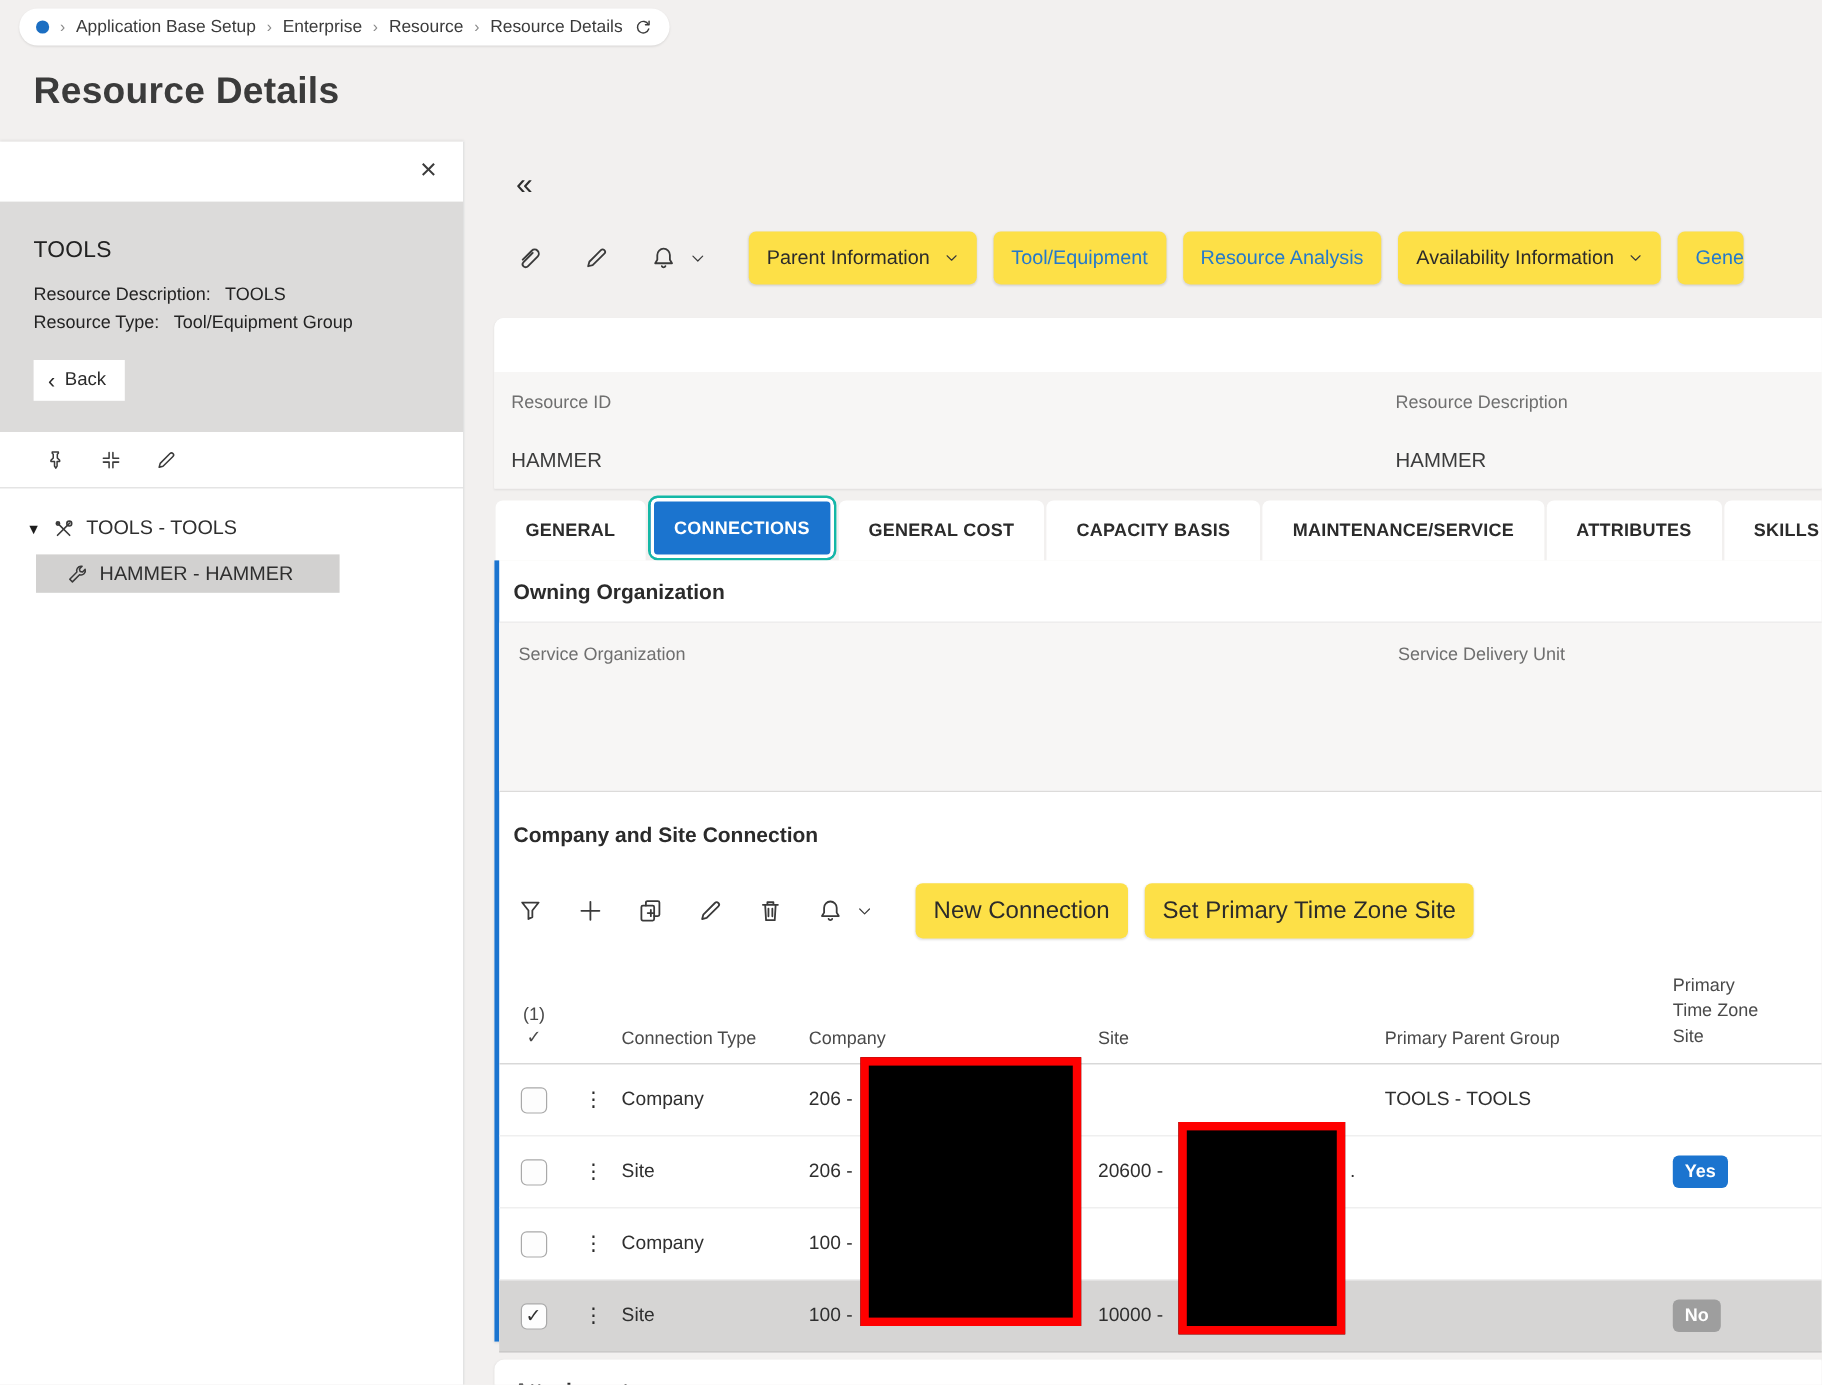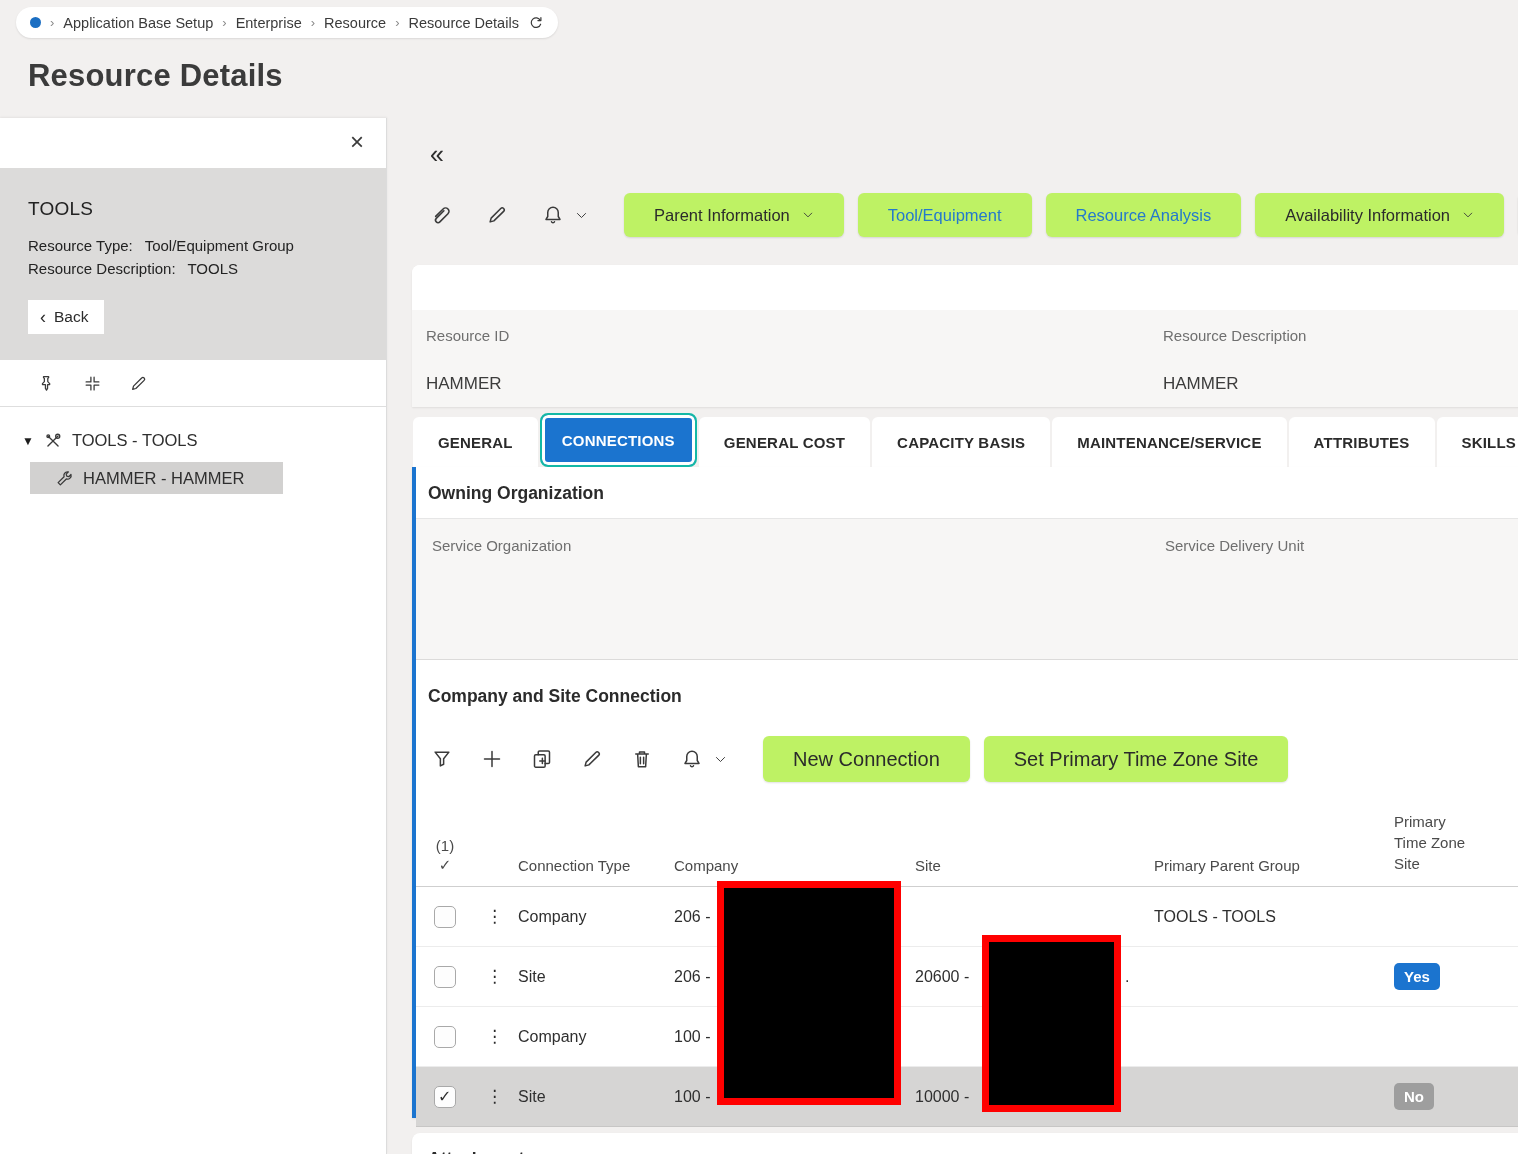--- a/index.html
+++ b/index.html
@@ -73,23 +73,23 @@
   }
   .cmdbar {
     position:absolute; left:430px; top:193px; height:44px;
     display:flex; align-items:center;
   }
   .cmd-icons { display:flex; align-items:center; gap:36px; margin-right:36px; }
   .cmd-icons .icn, .tbl-icons .icn { cursor:pointer; }
   .bell-group { display:flex; align-items:center; gap:12px; }
   .btn {
     height:44px; display:flex; align-items:center; gap:10px;
-    background:#bef264; border:none; border-radius:6px;
+    background:#fde047; border:none; border-radius:6px;
     box-shadow:0 1px 2px rgba(0,0,0,.12);
-    padding:0 30px; margin-right:14px;
+    padding:0 15px; margin-right:14px;
     font-size:16.5px; color:#2b2b2b; cursor:pointer; white-space:nowrap;
     font-family:inherit;
   }
   .btn.link { color:#2479cc;justify-content:flex-end; }
   .btn .dd { margin-left:2px; }
 
   
   .main-card {
     position:absolute; left:412px; top:265px; width:1130px;
     background:#fff; border-radius:8px 8px 0 0;
@@ -202,26 +202,26 @@
 
 <div class="page-title">Resource Details</div>
 
 <div class="sidebar">
   <div class="sb-close-row">
     <div class="sb-close">×</div>
   </div>
   <div class="sb-panel">
     <div class="sb-panel-title">TOOLS</div>
     <div class="sb-field">
+      <span class="lbl">Resource Description:</span>
+      <span>TOOLS</span>
+    </div>
+    <div class="sb-field">
       <span class="lbl">Resource Type:</span>
       <span>Tool/Equipment Group</span>
-    </div>
-    <div class="sb-field">
-      <span class="lbl">Resource Description:</span>
-      <span>TOOLS</span>
     </div>
     <button class="sb-back">
       <span class="chev">‹</span>
       <span>Back</span>
     </button>
   </div>
   <div class="sb-iconrow">
     <span class="icn">
       <svg width="17" height="17" viewBox="0 0 16 16">
           <path class="ico" d="M6 1.5h4v1l-.8.8v2.9l1.8 1.9v.9H9v3.6L8 14.2 7 12.6V9H4.2v-.9L6 6.2V3.3l-.8-.8v-1z"></path>

